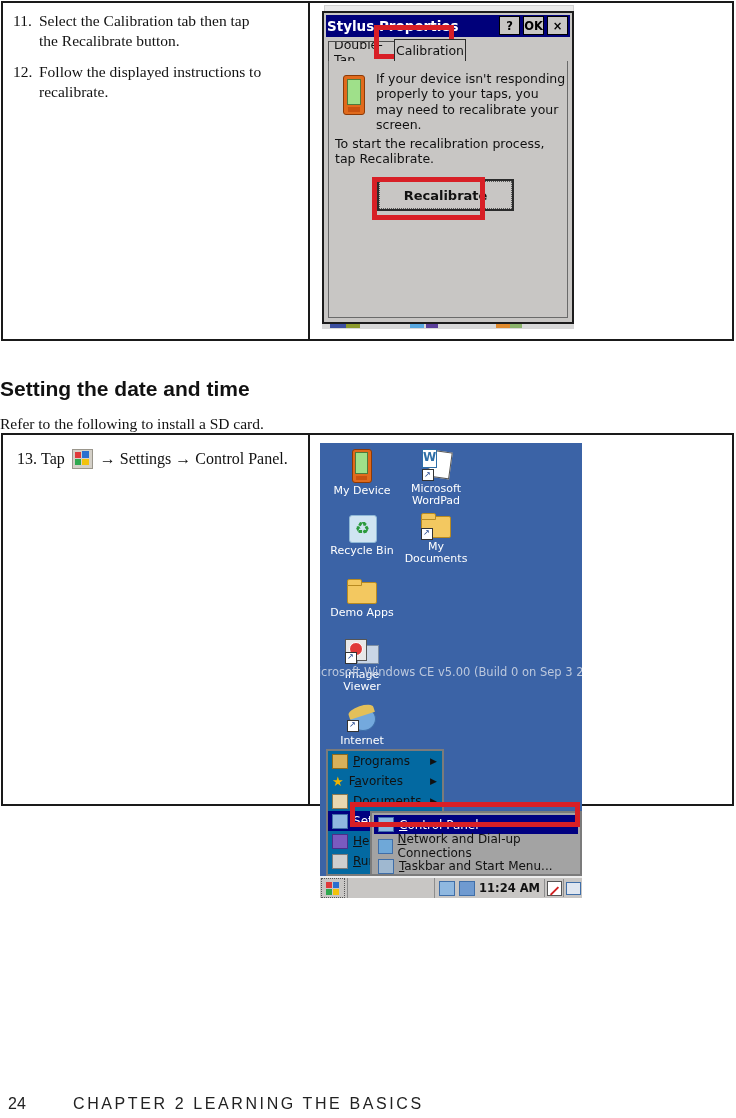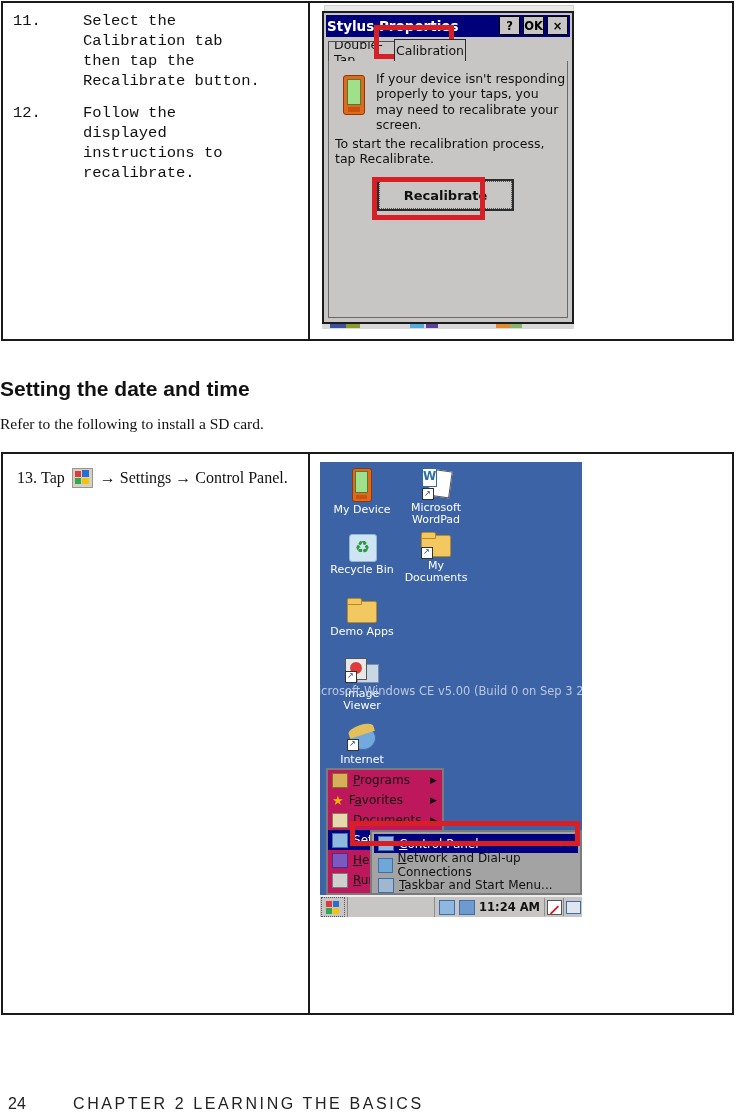--- a/index.html
+++ b/index.html
@@ -16,21 +16,21 @@
 
   
   .tbl{position:absolute;border:2px solid #1a1a1a;box-sizing:border-box;background:#fff;}
   .tbl .vdiv{position:absolute;top:0;bottom:0;width:2px;background:#1a1a1a;}
   .cell-left{position:absolute;left:0;top:0;bottom:0;box-sizing:border-box;}
 
   
   .steps{padding:8px 10px 0 10px;font-size:15.5px;line-height:1.30;color:#111;}
   .step{display:flex;margin-bottom:11px;}
   .step .num{width:26px;flex:0 0 26px;text-align:left;}
-  .step .txt{flex:1 1 auto;margin-left:44px;}
+  .step .txt{flex:1 1 auto;}
 
   .step13{padding:14px 0 0 14px;font-size:16px;color:#111;display:flex;align-items:center;gap:4px;}
 
   
   .h1{
     position:absolute;font-family:"Liberation Sans", sans-serif;
     font-weight:bold;font-size:21px;color:#111;letter-spacing:0px;
   }
   .sub{position:absolute;font-size:15.5px;color:#111;}
 
@@ -91,21 +91,21 @@
   }
   .dicon{position:absolute;width:68px;text-align:center;color:#fff;font-size:11px;line-height:1.08;}
   .dicon .gl{display:block;margin:0 auto 2px auto;}
   .dicon .lbl{display:block;text-shadow:none;}
   .cever{
     position:absolute;color:#bcc8dd;font-size:11.5px;white-space:nowrap;
   }
 
   
   .startmenu{
-    position:absolute;background:#be185d;border:2px solid #7b7b7b;
+    position:absolute;background:#0369a1;border:2px solid #7b7b7b;
     box-sizing:border-box;
   }
   .smi{
     height:20px;display:flex;align-items:center;gap:5px;
     padding-left:4px;font-size:12px;color:#111;box-sizing:border-box;
   }
   .smi.sel{background:#000080;color:#fff;}
   .smi .arr{margin-left:auto;margin-right:5px;font-size:9px;}
   .submenu{
     position:absolute;background:#a3a3a3;border:2px solid #7b7b7b;box-sizing:border-box;
@@ -126,21 +126,21 @@
   .strip{position:absolute;height:4px;}
 </style>
 </head>
 <body>
 
 <div class="page">
 
   <div class="tbl" style="left:1px;top:1px;width:733px;height:340px;">
     <div class="vdiv" style="left:305px;"></div>
 
-    <div class="cell-left" style="width:270px;font-family:Liberation Mono, monospace;">
+    <div class="cell-left" style="width:270px;">
       <div class="steps">
         <div class="step">
           <span class="num">11.</span>
           <span class="txt">Select the Calibration tab then tap the Recalibrate button.</span>
         </div>
         <div class="step">
           <span class="num">12.</span>
           <span class="txt">Follow the displayed instructions to recalibrate.</span>
         </div>
       </div>
@@ -198,21 +198,21 @@
       <div class="strip" style="left:100px;top:321px;width:14px;background:#58a8e0;"></div>
       <div class="strip" style="left:116px;top:321px;width:12px;background:#5b3f9a;"></div>
       <div class="strip" style="left:186px;top:321px;width:14px;background:#e08a2c;"></div>
       <div class="strip" style="left:200px;top:321px;width:12px;background:#8ab36a;"></div>
     </div>
   </div>
 
   <h2 class="h1" style="left:0;top:377px;margin:0;">Setting the date and time</h2>
   <div class="sub" style="left:0;top:415px;">Refer to the following to install a SD card.</div>
 
-  <div class="tbl" style="left:1px;top:452px;width:733px;height:563px;text-decoration:underline;">
+  <div class="tbl" style="left:1px;top:433px;width:733px;height:373px;text-decoration:underline;">
     <div class="vdiv" style="left:305px;"></div>
 
     <div class="cell-left" style="width:305px;">
       <div class="step13">
         <span>13.</span>
         <span>Tap</span>
 
         <span style="display:inline-block;width:19px;height:18px;position:relative;background:#d4d0c8;border:1px solid #9a968c;vertical-align:middle;margin:0 3px;">
           <span style="position:absolute;left:2px;top:2px;width:6px;height:6px;background:#e03a3a;"></span>
           <span style="position:absolute;left:9px;top:1px;width:7px;height:7px;background:#2a6fd0;"></span>

